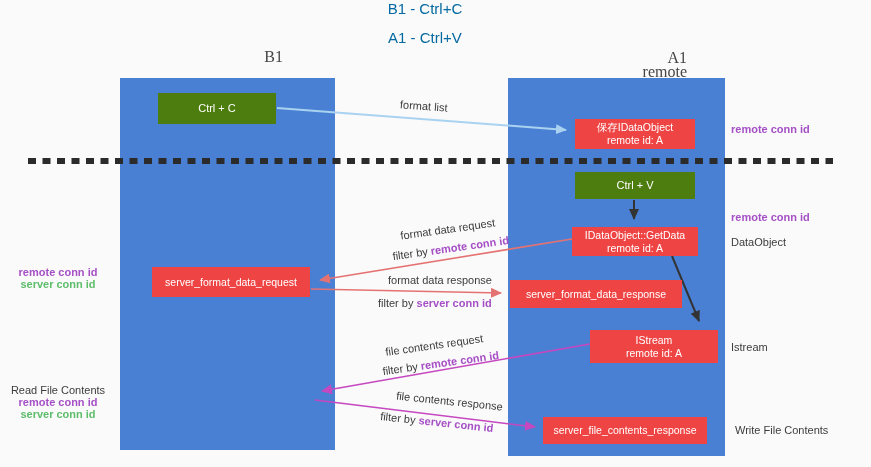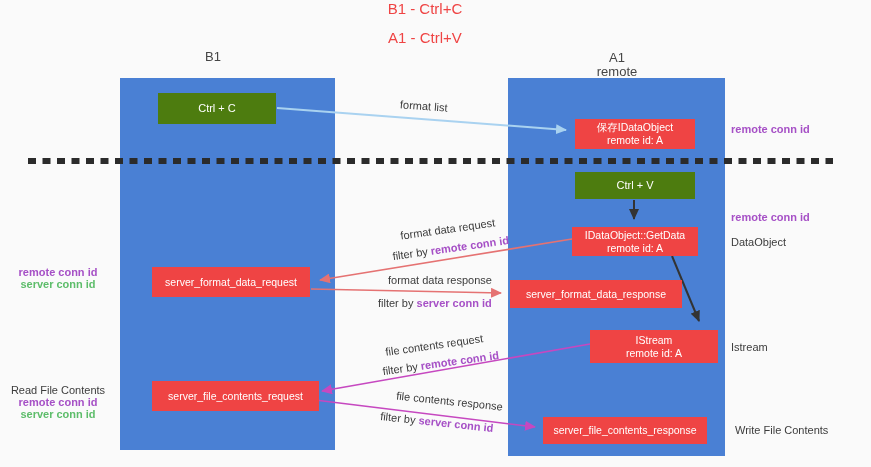--- a/index.html
+++ b/index.html
@@ -1,20 +1,20 @@
 <!DOCTYPE html>
 <html><head>
 <meta charset="utf-8">
 <style>
   html,body{margin:0;padding:0;background:#fafafa;font-family:"Liberation Sans",sans-serif;}
   #canvas{position:relative;width:871px;height:467px;background:#fafafa;overflow:hidden;}
   .abs{position:absolute;}
-  .title{left:0;top:8;width:850px;text-align:center;font-size:15px;color:#ef4444;}
+  .title{left:0;top:8;width:850px;text-align:center;font-size:15px;color:#0369a1;}
   .title2{top:29px;}
-  .lifeline-head{width:140px;text-align:center;font-size:13px;color:#454545;line-height:14px;}
+  .lifeline-head{width:140px;text-align:right;font-size:16px;color:#454545;line-height:14px;font-family:Liberation Serif, serif;}
   .column{background:#4a80d4;}
   .box{display:flex;flex-direction:column;align-items:center;justify-content:center;
        color:#fff;font-size:11px;text-align:center;line-height:13px;white-space:nowrap;}
   .green{background:#4d7c0f;}
   .orange{background:#ef4444;}
   .small{font-size:10.5px;}
   .lbl{font-size:11px;color:#3c3c3c;white-space:nowrap;}
   .purple{color:#a650c6;font-weight:bold;}
   .greentxt{color:#5dbd6a;font-weight:bold;}
   .rot-up{transform:rotate(-8deg);}
@@ -91,23 +91,20 @@
 
   <div class="abs box orange small" style="left:510px;top:280px;width:172px;height:28px;">
     <span>server_format_data_response</span>
   </div>
 
   <div class="abs box orange small" style="left:590px;top:330px;width:128px;height:33px;">
     <span>IStream</span>
     <span>remote id: A</span>
   </div>
 
-  <div class="abs box orange small" style="left:152px;top:381px;width:167px;height:30px;">
-    <span>server_file_contents_request</span>
-  </div>
 
   <div class="abs box orange small" style="left:543px;top:417px;width:164px;height:27px;">
     <span>server_file_contents_response</span>
   </div>
 
   <div class="abs lbl rot-dn2" style="left:400px;top:100px;">format list</div>
 
   <div class="abs lbl rot-up" style="left:400px;top:223px;">format data request</div>
   <div class="abs lbl rot-up" style="left:392px;top:242px;">
     <span>filter by</span>

